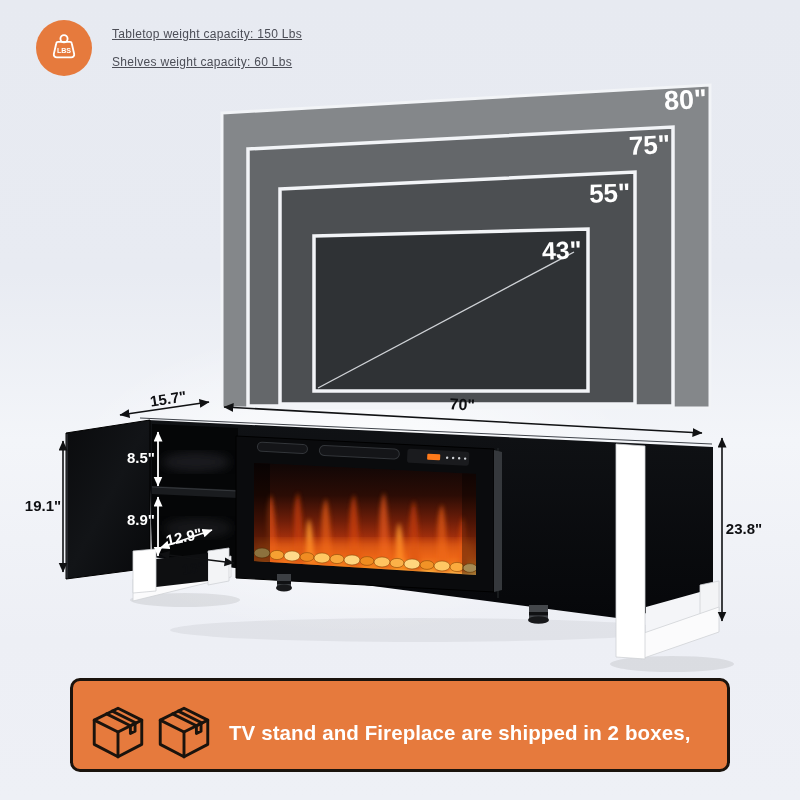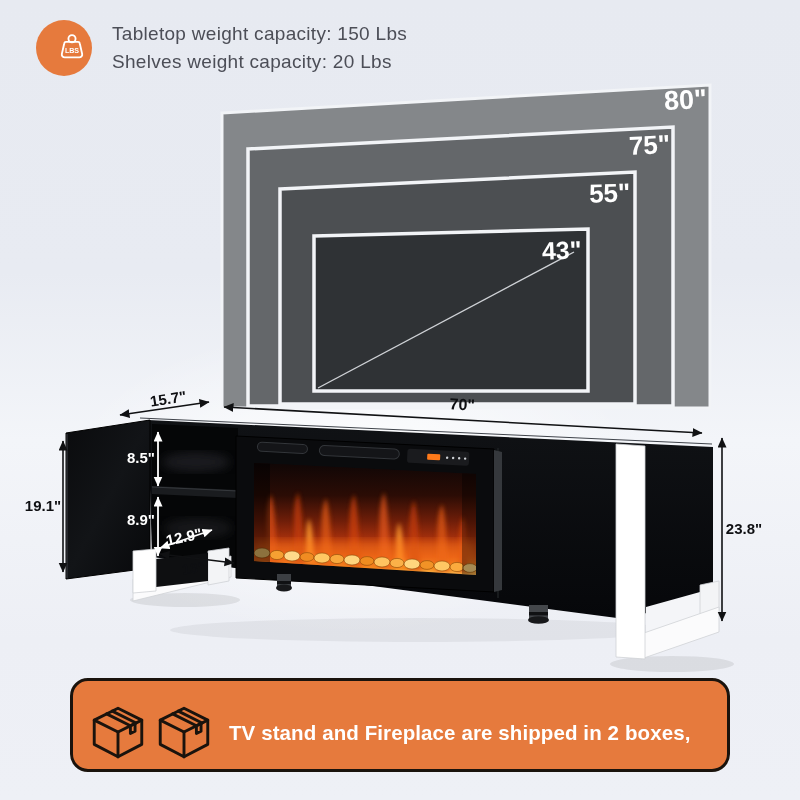--- a/index.html
+++ b/index.html
@@ -9,27 +9,27 @@
     overflow:hidden;
     background:
       radial-gradient(ellipse 420px 220px at 44% 60%, rgba(255,255,255,.95) 0%, rgba(255,255,255,0) 70%),
       linear-gradient(180deg,#e7eaf1 0%,#e8ebf2 34%,#f3f5f9 55%,#edeff5 80%,#eef0f6 100%);
   }
   .stage{position:absolute;inset:0;width:800px;height:800px;}
   .scene{position:absolute;left:0;top:0;}
 
   
   .header{position:absolute;left:36px;top:20px;display:flex;align-items:center;gap:20px;}
-  .weight-badge{width:56px;height:56px;border-radius:50%;background:#E67A3D;display:flex;align-items:center;justify-content:flex-end;flex:0 0 auto;}
-  .header-lines{color:#4c4e57;font-size:19px;line-height:28px;letter-spacing:.3px;}
+  .weight-badge{width:56px;height:56px;border-radius:50%;background:#E67A3D;display:flex;align-items:center;justify-content:center;flex:0 0 auto;}
+  .header-lines{color:#4c4e57;font-size:12px;line-height:28px;letter-spacing:.3px;text-decoration:underline;}
 
   
   .banner{
     position:absolute;left:70px;top:678px;width:660px;height:94px;
-    background:#E67A3D;border:3px solid #1a130d;border-radius:18px;
+    background:#E67A3D;border:3px solid #1a130d;border-radius:10px;
     box-sizing:border-box;display:flex;align-items:center;padding:16px 18px 0 14px;gap:14px;
   }
   .banner-icons{display:flex;gap:4px;flex:0 0 auto;}
   .banner-text{color:#ffffff;font-weight:bold;font-size:20.5px;line-height:32px;letter-spacing:.1px;}
 
   text{font-family:"Liberation Sans", sans-serif;}
   .tvlabel{fill:#ffffff;font-weight:800;}
   .dimb{fill:#0e0f12;font-weight:bold;}
   .dimw{fill:#ffffff;font-weight:bold;}
 </style>
@@ -220,21 +220,21 @@
 <div class="header">
   <div class="weight-badge">
     <svg width="40" height="40" viewBox="0 0 56 56">
       <circle cx="28" cy="15" r="5" fill="none" stroke="#fff" stroke-width="2.6"></circle>
       <path d="M19.5,19.5 h17 c1.1,0 2.1,.8 2.3,1.9 l3.4,14.8 c.6,2.6 -1.4,5 -4.1,5 H17.9 c-2.7,0 -4.7,-2.4 -4.1,-5 l3.4,-14.8 c.2,-1.1 1.2,-1.9 2.3,-1.9 Z" fill="none" stroke="#fff" stroke-width="2.6" stroke-linejoin="round"></path>
       <text x="28" y="34.5" font-size="10" font-weight="bold" fill="#fff" text-anchor="middle">LBS</text>
     </svg>
   </div>
   <div class="header-lines">
     <div>Tabletop weight capacity: 150 Lbs</div>
-    <div>Shelves weight capacity: 20 Lbs</div>
+    <div>Shelves weight capacity: 60 Lbs</div>
   </div>
 </div>
 
 <div class="banner">
   <div class="banner-icons">
     <svg width="62" height="62" viewBox="0 0 60 60" fill="none" stroke="#1a130d" stroke-width="2.8" stroke-linejoin="round" stroke-linecap="round">
       <polygon points="30,6 53,17.5 30,29 7,17.5"></polygon>
       <polyline points="7,17.5 7,41 30,53 30,29"></polyline>
       <polyline points="53,17.5 53,41 30,53"></polyline>
       <line x1="24.5" y1="8.8" x2="47.5" y2="20.3"></line>

